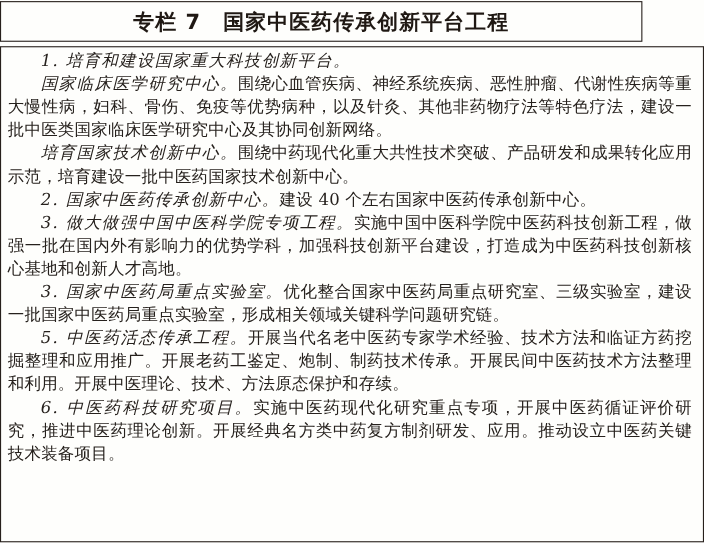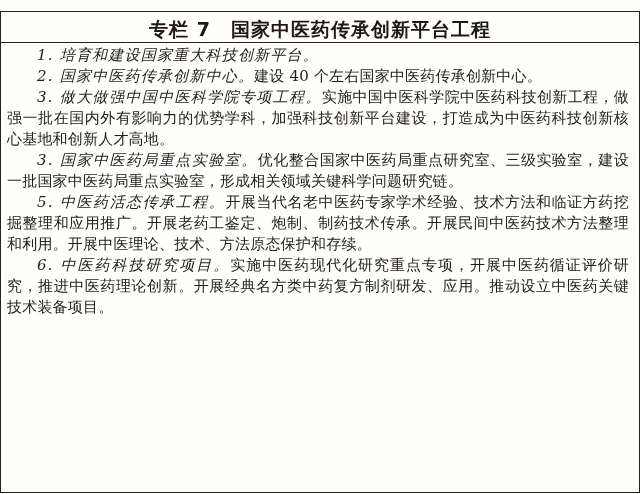--- a/index.html
+++ b/index.html
@@ -12,29 +12,28 @@
     width: 640px;
     height: 494px;
     background: #fefefc;
     overflow: hidden;
     font-family: "DejaVu Serif", "Liberation Serif", serif;
   }
   .title-box {
     position: absolute;
     left: 0;
     top: 1px;
-    width: 640px;
+    width: 584px;
     height: 37px;
     box-sizing: border-box;
     border: 1.5px solid #27201c;
     display: flex;
     align-items: center;
     justify-content: center;
     background: #fefefc;
-    margin-top: 10px;
   }
   .title {
     font-family: "DejaVu Sans", "Liberation Sans", sans-serif;
     font-weight: bold;
     font-size: 19px;
     color: #1f1813;
     letter-spacing: 1px;
     white-space: nowrap;
   }
   .body-box {
@@ -71,22 +70,24 @@
 
 <div class="page">
   <div class="title-box">
     <div class="title">专栏 7　国家中医药传承创新平台工程</div>
   </div>
   <div class="body-box">
     <div id="paragraphs">
   <p class="para"><span class="lead">1. 培育和建设国家重大科技创新平台。</span><span class="rest"></span></p>
 
 
+  <p class="para"><span class="lead">国家临床医学研究中心。</span><span class="rest">围绕心血管疾病、神经系统疾病、恶性肿瘤、代谢性疾病等重大慢性病，妇科、骨伤、免疫等优势病种，以及针灸、其他非药物疗法等特色疗法，建设一批中医类国家临床医学研究中心及其协同创新网络。</span></p>
 
 
+  <p class="para"><span class="lead">培育国家技术创新中心。</span><span class="rest">围绕中药现代化重大共性技术突破、产品研发和成果转化应用示范，培育建设一批中医药国家技术创新中心。</span></p>
 
   <p class="para"><span class="lead">2. 国家中医药传承创新中心。</span><span class="rest">建设 40 个左右国家中医药传承创新中心。</span></p>
 
   <p class="para"><span class="lead">3. 做大做强中国中医科学院专项工程。</span><span class="rest">实施中国中医科学院中医药科技创新工程，做强一批在国内外有影响力的优势学科，加强科技创新平台建设，打造成为中医药科技创新核心基地和创新人才高地。</span></p>
 
   <p class="para"><span class="lead">3. 国家中医药局重点实验室。</span><span class="rest">优化整合国家中医药局重点研究室、三级实验室，建设一批国家中医药局重点实验室，形成相关领域关键科学问题研究链。</span></p>
 
   <p class="para"><span class="lead">5. 中医药活态传承工程。</span><span class="rest">开展当代名老中医药专家学术经验、技术方法和临证方药挖掘整理和应用推广。开展老药工鉴定、炮制、制药技术传承。开展民间中医药技术方法整理和利用。开展中医理论、技术、方法原态保护和存续。</span></p>
 
   <p class="para"><span class="lead">6. 中医药科技研究项目。</span><span class="rest">实施中医药现代化研究重点专项，开展中医药循证评价研究，推进中医药理论创新。开展经典名方类中药复方制剂研发、应用。推动设立中医药关键技术装备项目。</span></p>

